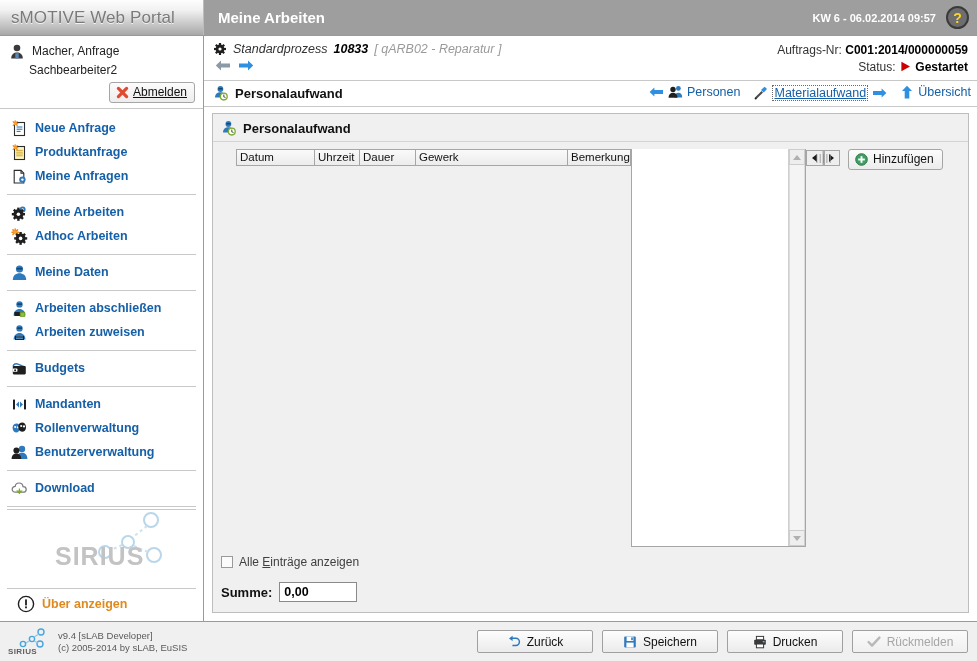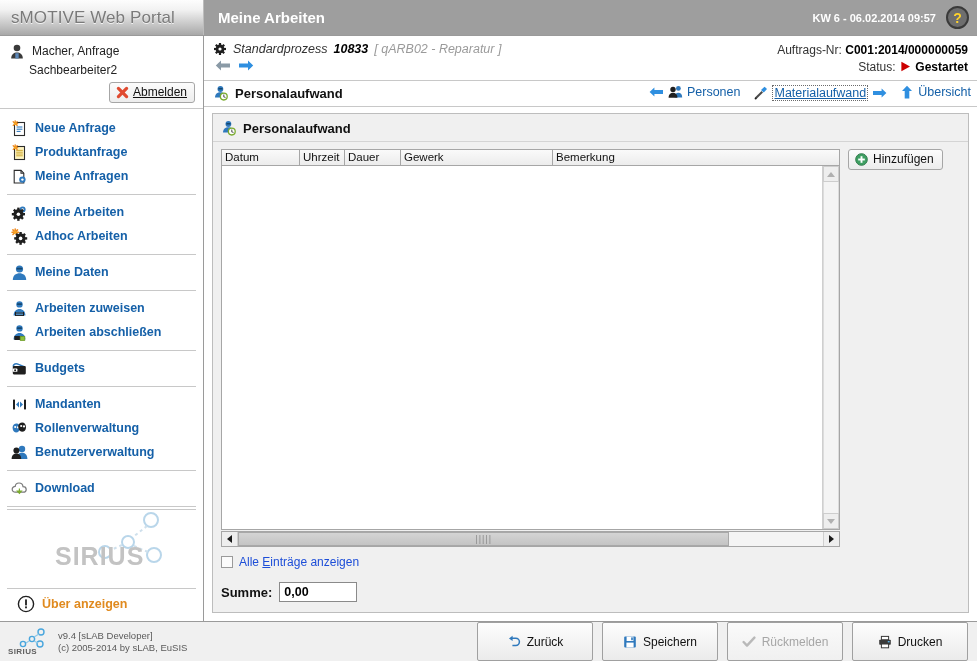--- a/index.html
+++ b/index.html
@@ -309,21 +309,22 @@
   .grid-row {
     flex: 1;
     min-height: 0;
     display: flex;
     gap: 8px;
   }
   .grid-col {
     flex: 1;
     min-width: 0;
     display: flex;
-    flex-direction: column;
+    flex-direction: row;
+    margin-left: 15px;
   }
   .table-head {
     display: flex;
     border: 1px solid #a6a6a6;
     border-bottom: 1px solid #a6a6a6;
     background: #f2f2f2;
     height: 17px;
     box-sizing: border-box;
   }
   .th {
@@ -422,21 +423,21 @@
     display:flex; align-items:center; gap:6px;
     margin-top: 8px;
   }
   .cbox {
     width:12px;height:12px;
     border:1px solid #9a9a9a;
     background:#fbfbfb;
     box-sizing:border-box;
     cursor:pointer;
   }
-  .check-lbl { font-size:12px; color:#1d4ed8; }
+  .check-lbl { font-size:12px; color:#404040; }
   .check-lbl u { text-decoration: underline; }
 
   .summe-row {
     display:flex; align-items:center; gap:7px;
     margin-top: 13px;
     padding-bottom: 4px;
   }
   .summe-lbl { font-size:13px; font-weight:bold; color:#111;}
   .summe-input {
     width:78px; height:20px;
@@ -463,21 +464,21 @@
   .foot-left { display:flex; align-items:center; gap:6px;}
   .foot-logo { width: 44px; height: 28px; position: relative;}
   .foot-word {
     position:absolute; left:0; bottom:0px;
     font-size:8px; letter-spacing:0.4px; color:#5f5f5f; font-weight:bold;
   }
   .foot-text { font-size:9.5px; color:#5a5a5a; line-height:12px;}
   .foot-btns { display:flex; gap:9px;}
   .fbtn {
     min-width: 116px;
-    height: 39px;
+    height: 23px;
     display:inline-flex; align-items:center; justify-content:center; gap:6px;
     background: linear-gradient(to bottom,#fdfdfd,#ebebeb);
     border:1px solid #a0a0a0;
     border-radius:2px;
     font-size:12px; color:#111;
     cursor:pointer;
     padding: 0 10px;
     box-sizing:border-box;
   }
   .fbtn.disabled { color:#a6a6a6; cursor:default; background: linear-gradient(to bottom,#fafafa,#f0f0f0);}
@@ -645,40 +646,40 @@
           </div>
         </div>
 
         <div class="nav-group">
           <div class="nav-item">
             <span class="ic">
               <svg width="17" height="17" viewBox="0 0 17 17">
                 <circle cx="8.5" cy="4.4" r="3.2" fill="#2f79bd"></circle>
                 <rect x="5.9" y="3.3" width="5.2" height="1.7" rx="0.8" fill="#14476f"></rect>
                 <path d="M2.6 15.6 C2.6 11.3 5.4 9 8.5 9 C11.6 9 14.4 11.3 14.4 15.6 Z" fill="#2f79bd"></path>
+                <rect x="3.4" y="12" width="8" height="4" fill="#1f1f1f"></rect>
+                <rect x="9.2" y="12.4" width="4.6" height="4.2" fill="#8bbf3a" stroke="#6b9a26" stroke-width="0.7"></rect>
+              </svg>
+            </span>
+            <span class="nav-label">Arbeiten abschließen</span>
+          </div>
+          <div class="nav-item">
+            <span class="ic">
+              <svg width="17" height="17" viewBox="0 0 17 17">
+                <circle cx="8.5" cy="4.4" r="3.2" fill="#2f79bd"></circle>
+                <rect x="5.9" y="3.3" width="5.2" height="1.7" rx="0.8" fill="#14476f"></rect>
+                <path d="M2.6 15.6 C2.6 11.3 5.4 9 8.5 9 C11.6 9 14.4 11.3 14.4 15.6 Z" fill="#2f79bd"></path>
                 <rect x="4" y="12" width="9" height="4" fill="#1f1f1f"></rect>
                 <g stroke="#5aa3e0" stroke-width="0.9">
                     <line x1="5" y1="13" x2="12" y2="13"></line>
                     <line x1="5" y1="14.6" x2="12" y2="14.6"></line>
                   </g>
               </svg>
             </span>
             <span class="nav-label">Arbeiten zuweisen</span>
-          </div>
-          <div class="nav-item">
-            <span class="ic">
-              <svg width="17" height="17" viewBox="0 0 17 17">
-                <circle cx="8.5" cy="4.4" r="3.2" fill="#2f79bd"></circle>
-                <rect x="5.9" y="3.3" width="5.2" height="1.7" rx="0.8" fill="#14476f"></rect>
-                <path d="M2.6 15.6 C2.6 11.3 5.4 9 8.5 9 C11.6 9 14.4 11.3 14.4 15.6 Z" fill="#2f79bd"></path>
-                <rect x="3.4" y="12" width="8" height="4" fill="#1f1f1f"></rect>
-                <rect x="9.2" y="12.4" width="4.6" height="4.2" fill="#8bbf3a" stroke="#6b9a26" stroke-width="0.7"></rect>
-              </svg>
-            </span>
-            <span class="nav-label">Arbeiten abschließen</span>
           </div>
         </div>
 
         <div class="nav-group">
           <div class="nav-item">
             <span class="ic">
               <svg width="17" height="17" viewBox="0 0 17 17">
                 <path d="M2.2 6.4 C2.2 4 5 3 7.6 4.4 L13.6 7" fill="none" stroke="#2f79bd" stroke-width="1.6"></path>
                 <rect x="1.8" y="6" width="13" height="8.4" rx="1.1" fill="#1f1f1f"></rect>
                 <rect x="1.8" y="8.6" width="4.6" height="3.2" rx="0.6" fill="#fff"></rect>
@@ -999,35 +1000,35 @@
         <span class="ic" style="width:14px;flex:0 0 14px;height:14px">
           <svg width="14" height="14" viewBox="0 0 14 14">
             <rect x="1.2" y="1.6" width="11.6" height="10.8" rx="1" fill="#2f79bd"></rect>
             <rect x="3.6" y="1.6" width="6.8" height="4.4" fill="#fff"></rect>
             <rect x="8.2" y="2.4" width="1.6" height="2.8" fill="#2f79bd"></rect>
             <rect x="3.4" y="7.6" width="7.2" height="4.8" fill="#fff"></rect>
           </svg>
         </span>
         <span>Speichern</span>
       </button>
-      <button class="fbtn disabled">
-        <span class="ic" style="width:14px;flex:0 0 14px;height:14px">
-          <svg width="14" height="14" viewBox="0 0 14 14">
-            <path d="M1.6 7 L5 10.6 L12.4 2.6" fill="none" stroke="#b9b9b9" stroke-width="2.4" stroke-linecap="round" stroke-linejoin="round"></path>
-          </svg>
-        </span>
-        <span>Rückmelden</span>
-      </button>
       <button class="fbtn">
         <span class="ic" style="width:14px;flex:0 0 14px;height:14px">
           <svg width="14" height="14" viewBox="0 0 14 14">
             <rect x="3.4" y="1.4" width="7.2" height="3.4" fill="#fff" stroke="#3a3a3a" stroke-width="1"></rect>
             <rect x="1.2" y="4.8" width="11.6" height="5" rx="0.8" fill="#3a3a3a"></rect>
             <rect x="3.4" y="9" width="7.2" height="3.8" fill="#fff" stroke="#3a3a3a" stroke-width="1"></rect>
             <rect x="9.8" y="6" width="1.8" height="1.4" fill="#5bb3e8"></rect>
           </svg>
         </span>
         <span>Drucken</span>
       </button>
+      <button class="fbtn disabled">
+        <span class="ic" style="width:14px;flex:0 0 14px;height:14px">
+          <svg width="14" height="14" viewBox="0 0 14 14">
+            <path d="M1.6 7 L5 10.6 L12.4 2.6" fill="none" stroke="#b9b9b9" stroke-width="2.4" stroke-linecap="round" stroke-linejoin="round"></path>
+          </svg>
+        </span>
+        <span>Rückmelden</span>
+      </button>
     </div>
   </div>
 
 </div>
 
 </body></html>

